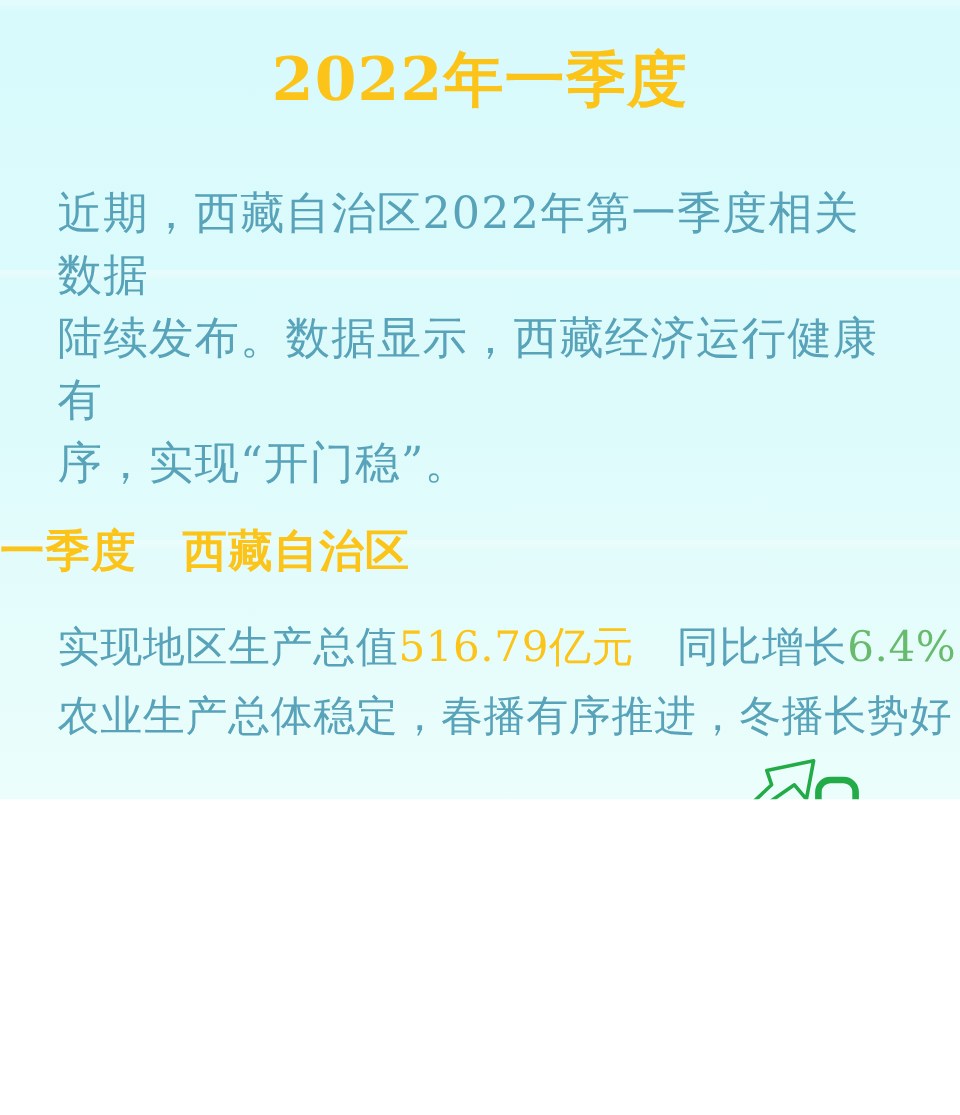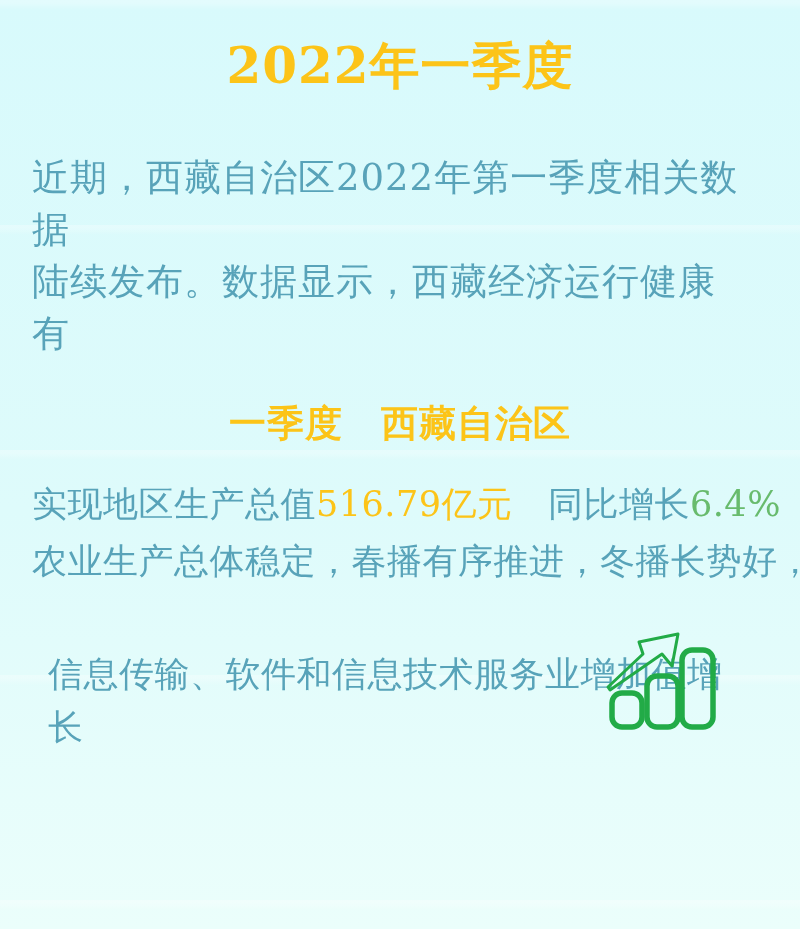--- a/index.html
+++ b/index.html
@@ -11,55 +11,54 @@
     --bg-bottom: #ebfefb;
   }
   * { margin: 0; padding: 0; box-sizing: border-box; }
   html, body { width: 800px; }
   body {
     font-family: "DejaVu Serif", "Liberation Serif", serif;
   }
   .page {
     position: relative;
     width: 800px;
-    height: 929px;
+    height: 666px;
     overflow: hidden;
     background-image:
       repeating-linear-gradient(180deg,
         rgba(255,255,255,0.28) 0px, rgba(255,255,255,0.28) 3px,
         rgba(255,255,255,0) 10px, rgba(255,255,255,0) 225px),
       linear-gradient(180deg, var(--bg-top) 0%, #defbfb 55%, var(--bg-bottom) 100%);
   }
   h1 {
     padding-top: 36px;
     text-align: center;
     color: var(--gold);
     font-size: 50px;
     line-height: 60px;
     font-weight: bold;
     letter-spacing: 1px;
   }
   .intro {
-    margin: 56px 48px 0 32px;
+    margin: 56px 48px 0 48px;
     color: var(--teal);
     font-size: 37px;
     line-height: 52px;
     letter-spacing: 1px;
   }
   h2 {
-    margin-top: 42px;
-    text-align: center;
+    margin-top: 26px;
     color: var(--gold);
     font-size: 37px;
     line-height: 42px;
     font-weight: bold;
     letter-spacing: 1px;
   }
   .stats {
-    margin: 32px 48px 0 32px;
+    margin: 32px 48px 0 48px;
   }
   .stat-line {
     font-size: 35px;
     line-height: 57px;
     letter-spacing: 0.5px;
     white-space: nowrap;
   }
   .footer-stat {
     margin: 58px 48px 0 48px;
     font-size: 35px;
@@ -94,20 +93,21 @@
 
 <div class="page">
 
   <h1>
     <span>2022年一季度</span><br>
   </h1>
 
   <p class="intro">
     <span>近期，西藏自治区2022年第一季度相关数据</span><br>
     <span>陆续发布。数据显示，西藏经济运行健康有</span><br>
+    <span>序，实现“开门稳”。</span>
   </p>
 
   <h2>一季度　西藏自治区</h2>
 
   <div class="stats">
       <div class="stat-line"><span class="seg-teal">实现地区生产总值</span><span class="seg-gold">516.79亿元</span><span class="seg-teal">　同比增长</span><span class="seg-green">6.4%</span></div>
       <div class="stat-line"><span class="seg-teal">农业生产总体稳定，春播有序推进，冬播长势好，</span></div>
     </div>
 
   <p class="footer-stat"><span class="seg-teal">信息传输、软件和信息技术服务业增加值增长</span><br></p>

